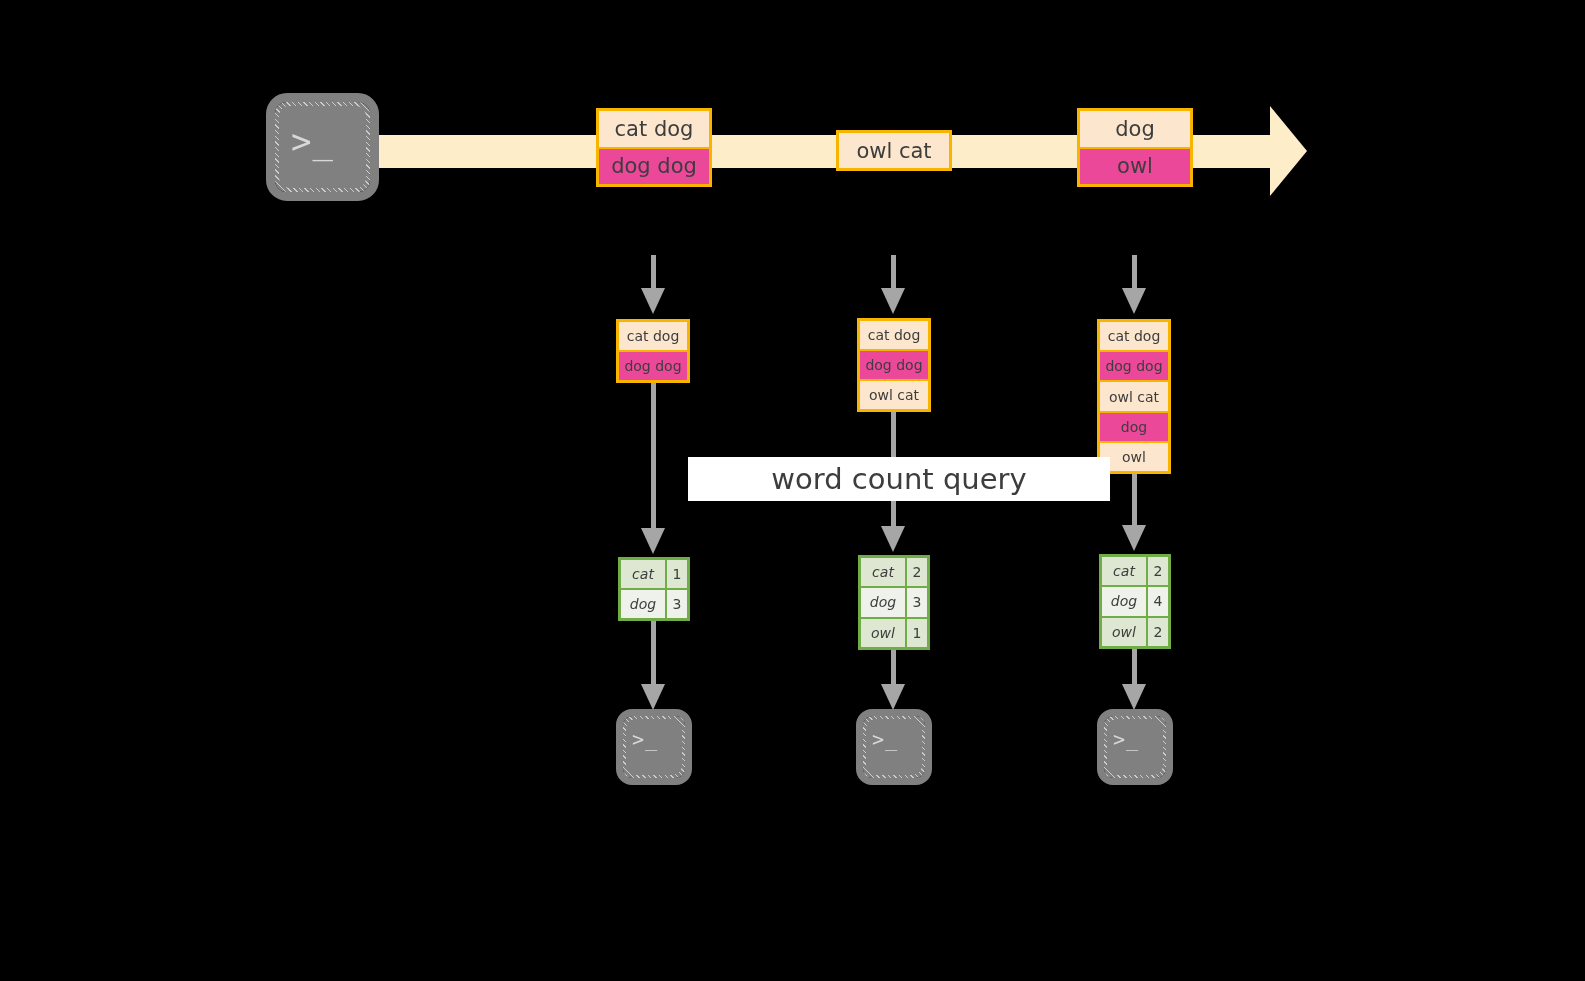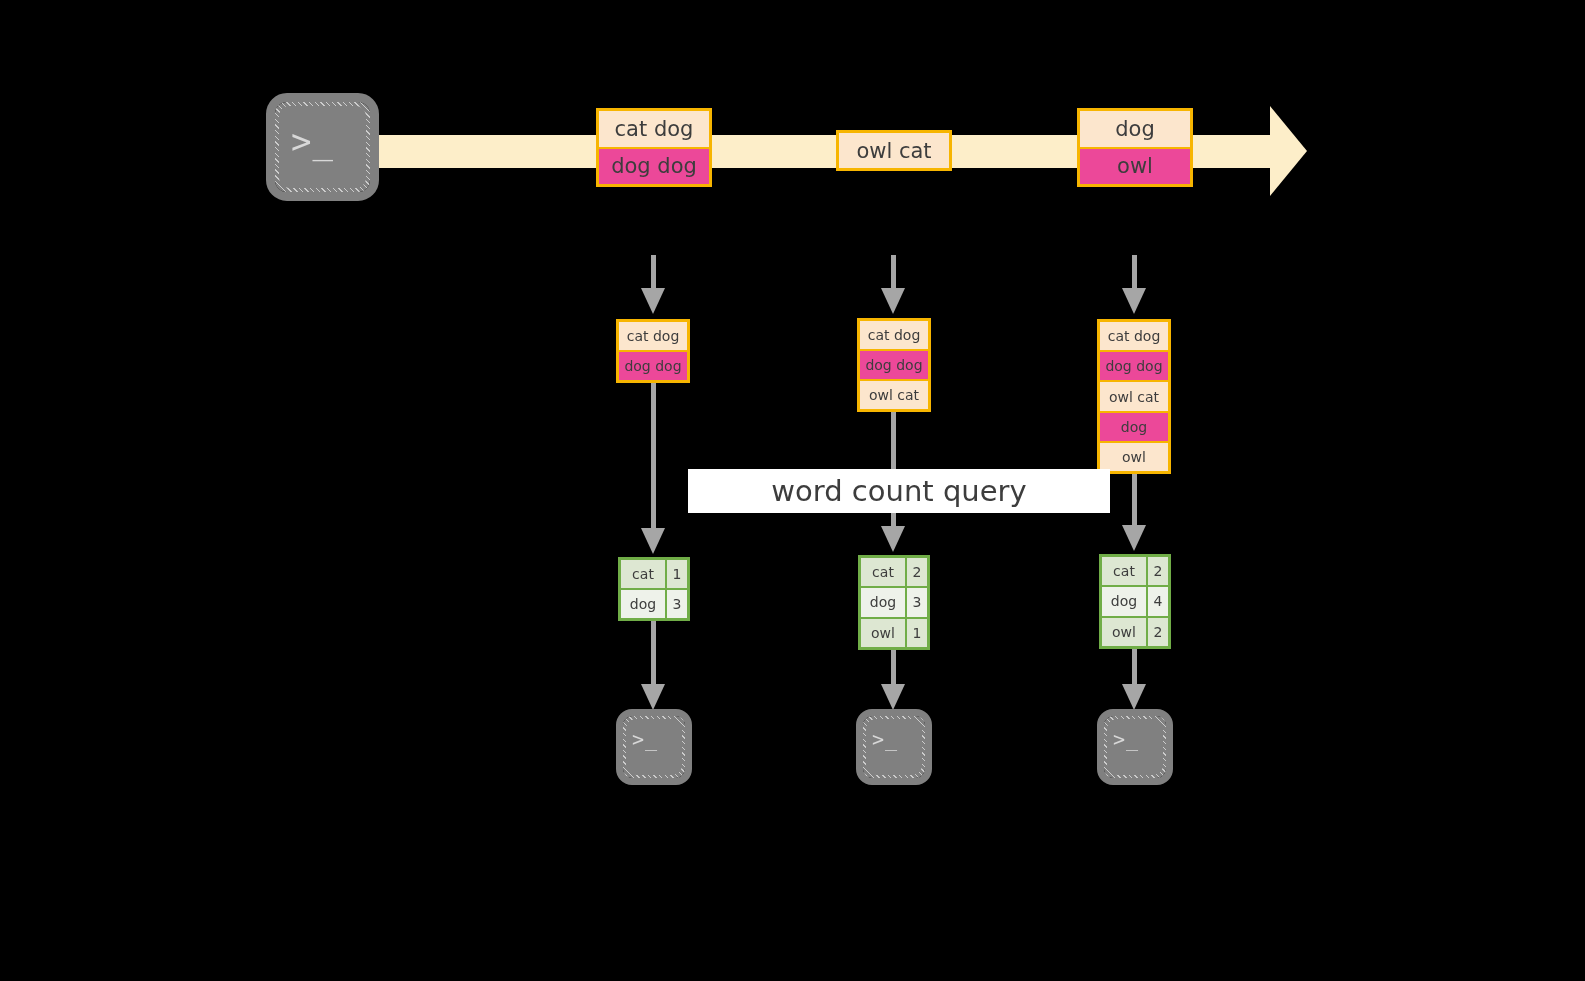--- a/index.html
+++ b/index.html
@@ -91,21 +91,21 @@
     flex: 1 1 0;
     display: flex;
   }
   .gtable .grow + .grow { border-top: 2px solid #70ad47; }
   .gtable .gw, .gtable .gc {
     display: flex;
     align-items: center;
     justify-content: center;
     color: #3d3d3d;
   }
-  .gtable .gw { flex: 0 0 44px; }
+  .gtable .gw { flex: 0 0 44px; font-style: italic; }
   .gtable .gc { flex: 1 1 auto; border-left: 2px solid #70ad47; }
   .gtable .grow.dark  .gw, .gtable .grow.dark  .gc { background: #dde7d2; }
   .gtable .grow.light .gw, .gtable .grow.light .gc { background: #eef2ea; }
 
   
   .vline {
     position: absolute;
     width: 5px;
     background: #a6a6a6;
   }
@@ -126,21 +126,20 @@
   
   .banner {
     position: absolute;
     background: #ffffff;
     display: flex;
     align-items: center;
     justify-content: center;
     color: #3d3d3d;
     white-space: nowrap;
     z-index: 6;
-    margin-top: 12px;
   }
 </style>
 </head>
 <body>
 
 <div id="stage">
 
   <div class="stream-band" style="left:370px; top:135px; width:903px; height:33px;"></div>
   <div class="stream-head" style="left:1270px; top:106px;"></div>
 

